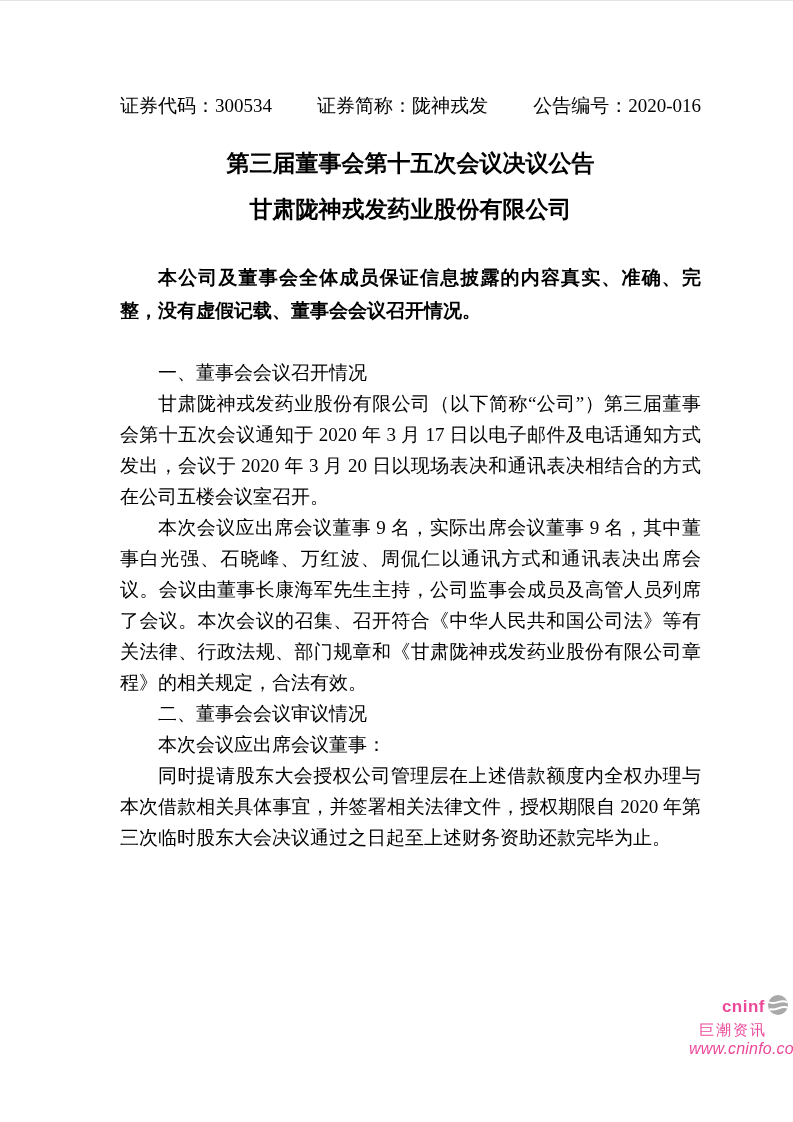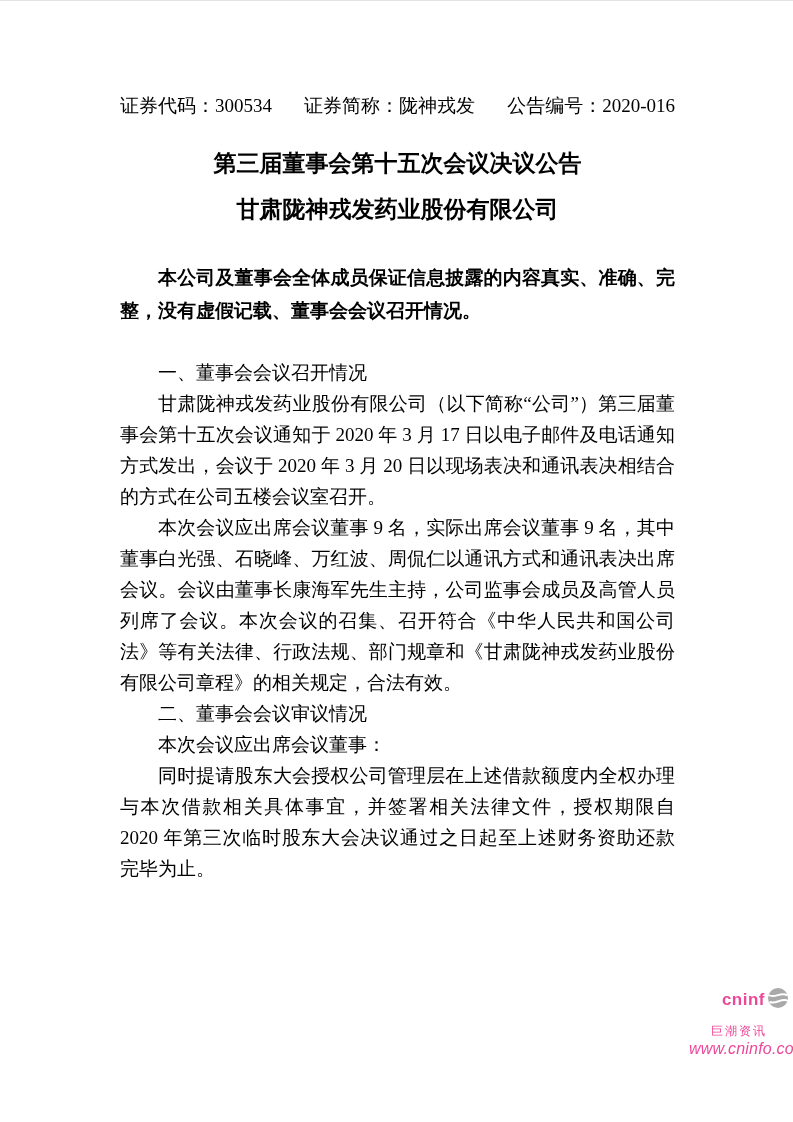--- a/index.html
+++ b/index.html
@@ -7,21 +7,21 @@
     padding: 0;
     background: #ffffff;
   }
   .page {
     position: relative;
     width: 793px;
     height: 1062px;
     margin: 0 auto;
     background: #ffffff;
     box-sizing: border-box;
-    padding: 95px 118px 0 120px;
+    padding: 95px 92px 0 120px;
     overflow: hidden;
     font-family: "Liberation Serif", "DejaVu Serif", serif;
     color: #000000;
   }
   .hairline {
     position: absolute;
     top: 0; left: 0; right: 0;
     height: 1px;
     background: #e3e3e3;
   }
@@ -75,23 +75,23 @@
     justify-content: flex-end;
     gap: 2px;
   }
   .logo-brand {
     font-weight: bold;
     font-size: 17px;
     letter-spacing: 0.5px;
   }
   .logo-swirl { display: inline-block; }
   .logo-cn {
-    font-size: 12px;
+    font-size: 15px;
     letter-spacing: 2px;
-    margin-top: 13px;
+    margin-top: 3px;
     margin-right: 22px;
   }
   .logo-url {
     font-size: 16px;
     margin-top: 4px;
     letter-spacing: 0.2px;
     font-style: italic;
   }
 </style>
 </head>

